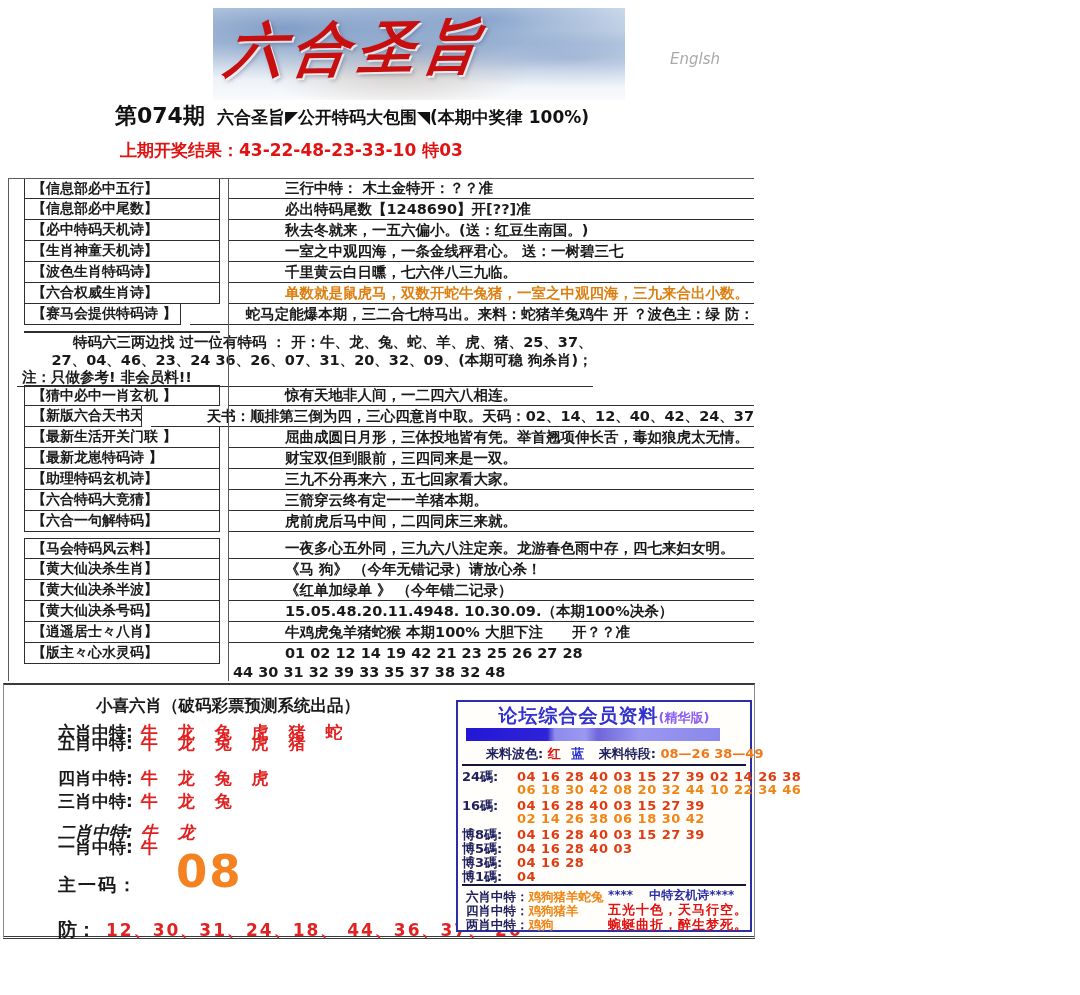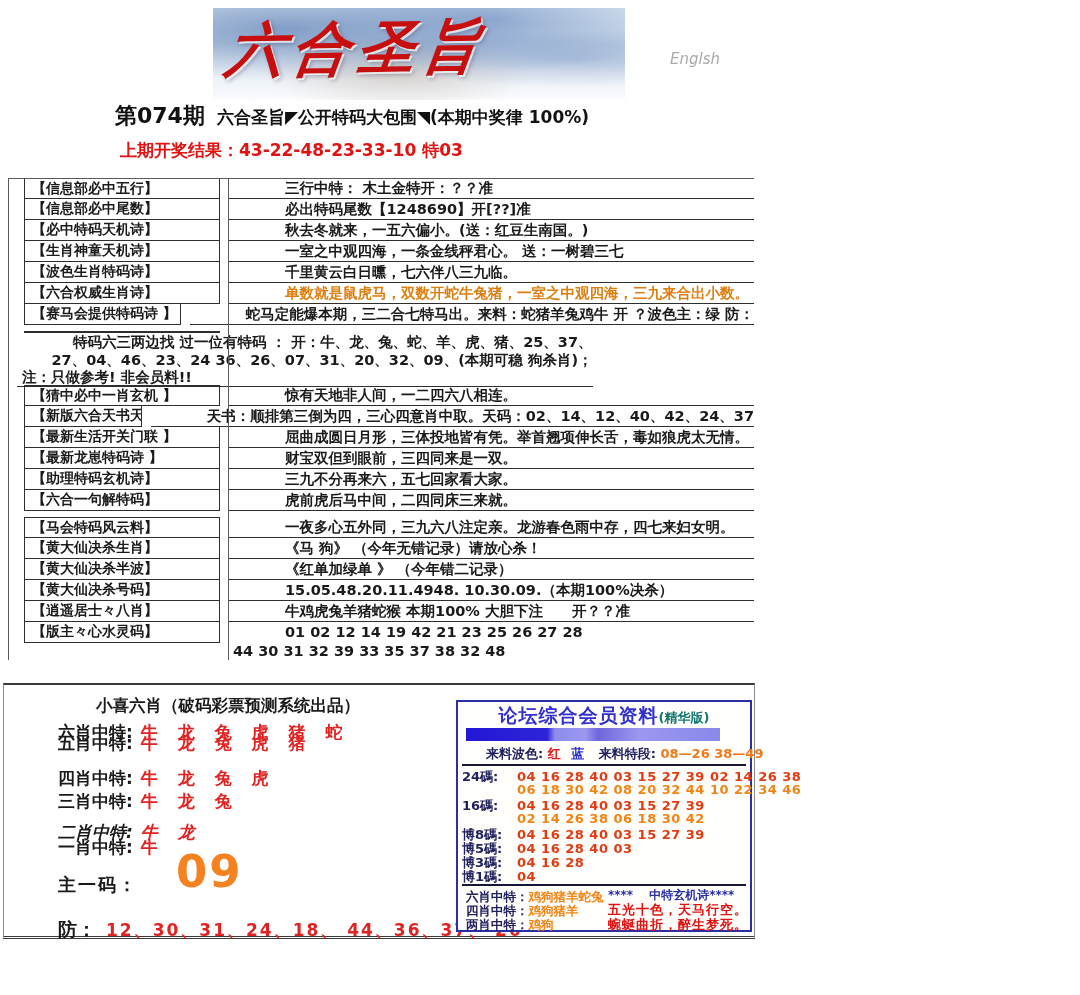--- a/index.html
+++ b/index.html
@@ -76,21 +76,21 @@
   .guard-label{position:absolute;left:14px;top:232px;font-size:19px;font-weight:bold;}
   .guard-nums{position:absolute;left:62px;top:234px;font-size:17px;font-weight:bold;color:#e02222;letter-spacing:2px;white-space:nowrap;}
 
   
   .mp{
     position:absolute;left:452px;top:15px;width:296px;height:232px;box-sizing:border-box;
     border:2px solid #2b2fa6;background:#fffefb;
   }
   .mp-title{position:absolute;top:1px;left:0;width:100%;text-align:center;white-space:nowrap;}
   .mp-title .t{font-size:19px;font-weight:bold;color:#3230cf;letter-spacing:1px;}
-  .mp-title .s{font-size:13px;font-weight:bold;color:#0f766e;text-align:right;}
+  .mp-title .s{font-size:13px;font-weight:bold;color:#8b5cf6;text-align:right;}
   .mp-bar{position:absolute;top:26px;left:8px;width:254px;height:13px;
     background:linear-gradient(90deg,#2317d6 0%,#2f23d8 32%,#8e8cec 35%,#9a98f0 47%,#6e66da 52%,#9a98f0 68%,#8a88ea 100%);}
   .mp-bose{position:absolute;top:43px;left:28px;font-size:13px;font-weight:bold;color:#20205e;white-space:nowrap;}
   .mp-bose .red{color:#e01212;margin-right:6px;}
   .mp-bose .blue{color:#2a2fd0;margin-right:10px;}
   .mp-bose .ora{color:#f07818;}
   .mp-hr1{position:absolute;top:62px;left:4px;right:4px;height:2px;background:#16163a;}
   .mp-codes{position:absolute;top:68px;left:4px;right:2px;}
   .code-row{display:flex;font-weight:bold;font-size:13px;line-height:13px;margin-bottom:1px;}
   .code-row.sp{margin-top:3px;}
@@ -177,20 +177,24 @@
   </div>
   <div class="trow">
     <div class="lbl">【最新龙崽特码诗 】</div>
     <div class="cnt">财宝双但到眼前，三四同来是一双。</div>
   </div>
   <div class="trow">
     <div class="lbl">【助理特码玄机诗】</div>
     <div class="cnt">三九不分再来六，五七回家看大家。</div>
   </div>
   <div class="trow">
+    <div class="lbl">【六合特码大竞猜】</div>
+    <div class="cnt">三箭穿云终有定一一羊猪本期。</div>
+  </div>
+  <div class="trow">
     <div class="lbl">【六合一句解特码】</div>
     <div class="cnt">虎前虎后马中间，二四同床三来就。</div>
   </div>
 
   <div class="gap"></div>
 
   <div class="trow first">
     <div class="lbl">【马会特码风云料】</div>
     <div class="cnt">一夜多心五外同，三九六八注定亲。龙游春色雨中存，四七来妇女明。</div>
   </div>
@@ -235,21 +239,21 @@
       <span class="k">三肖中特:</span><span class="val">牛 龙 兔</span>
     </div>
     <div class="lp-row lp-r5">
       <span class="k">二肖中特:</span><span class="val">牛 龙</span>
     </div>
     <div class="lp-row lp-r6">
       <span class="k">一肖中特:</span><span class="val">牛</span>
     </div>
 
     <div class="main-code-label">主一码：</div>
-    <div class="main-code">09</div>
+    <div class="main-code">08</div>
     <div class="guard-label">防：</div>
     <div class="guard-nums">12、30、31、24、18、 44、36、37、 20</div>
   </div>
 
   <div class="mp">
     <div class="mp-title">
       <span class="t">论坛综合会员资料</span><span class="s">(精华版)</span>
     </div>
     <div class="mp-bar"></div>
 

